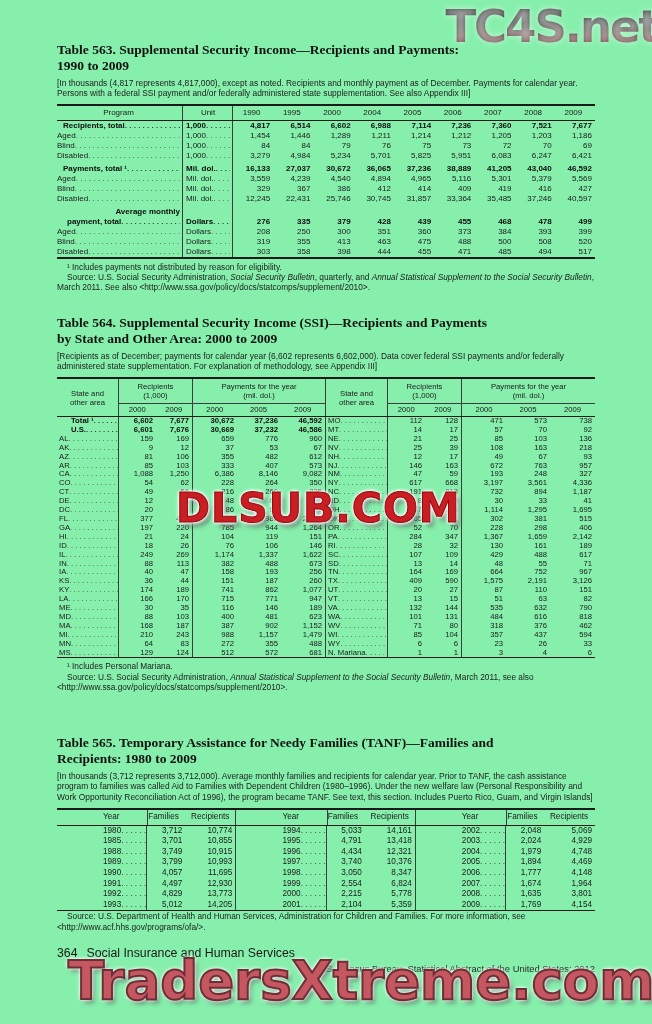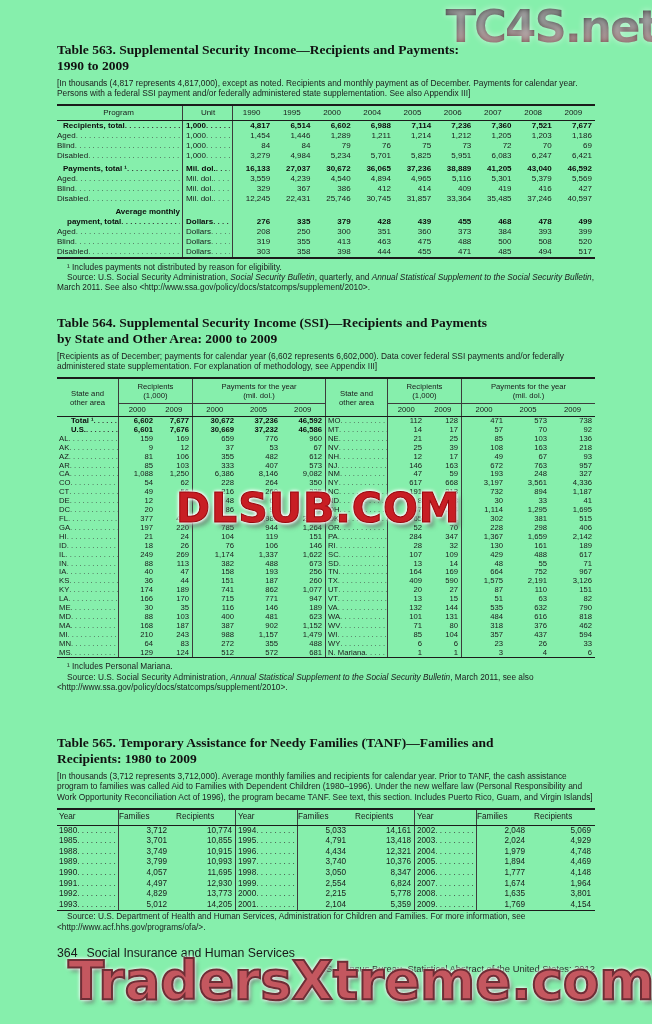--- a/index.html
+++ b/index.html
@@ -54,21 +54,21 @@
   .t564 .st{width:62px;border-right:1px solid #3c3c3c;padding-left:2px;text-align:left;}
   .t564 .sv{text-align:right;padding-right:3px;}
   .t564 .w37{width:37px;} .t564 .w44{width:44px;} .t564 .w45{width:45px;}
   .t564 .brd{border-right:1px solid #3c3c3c;}
   .t564 .boldrow .lead{padding-left:12px;}
 
   
   .t565{border-top:2px solid #1b1b1b;border-bottom:1.5px solid #1b1b1b;font-size:8.2px;line-height:10.6px;}
   .h565{display:flex;border-bottom:1px solid #1b1b1b;height:16px;}
   .h565 .c{justify-content:center;}
-  .t565 .yr{width:62px;border-right:1px solid #3c3c3c;padding-left:2px;text-align:left;}
+  .t565 .yr{width:62px;border-right:1px solid #3c3c3c;padding-left:2px;text-align:left;margin-left:44px;}
   .t565 .famv{width:57px;text-align:right;padding-right:9px;}
   .t565 .recv{width:60px;text-align:right;padding-right:3px;}
   .t565 .brd{border-right:1px solid #3c3c3c;}
   .h565 .famh{width:57px;} .h565 .rech{width:60px;}
 
   
   .footer-line{position:absolute;left:57px;top:946px;font-size:12.3px;color:#181818;}
   .footer-line .num{margin-right:9px;}
   .credit{position:absolute;right:57px;top:963px;font-size:9.4px;color:#2a2a2a;}
 

